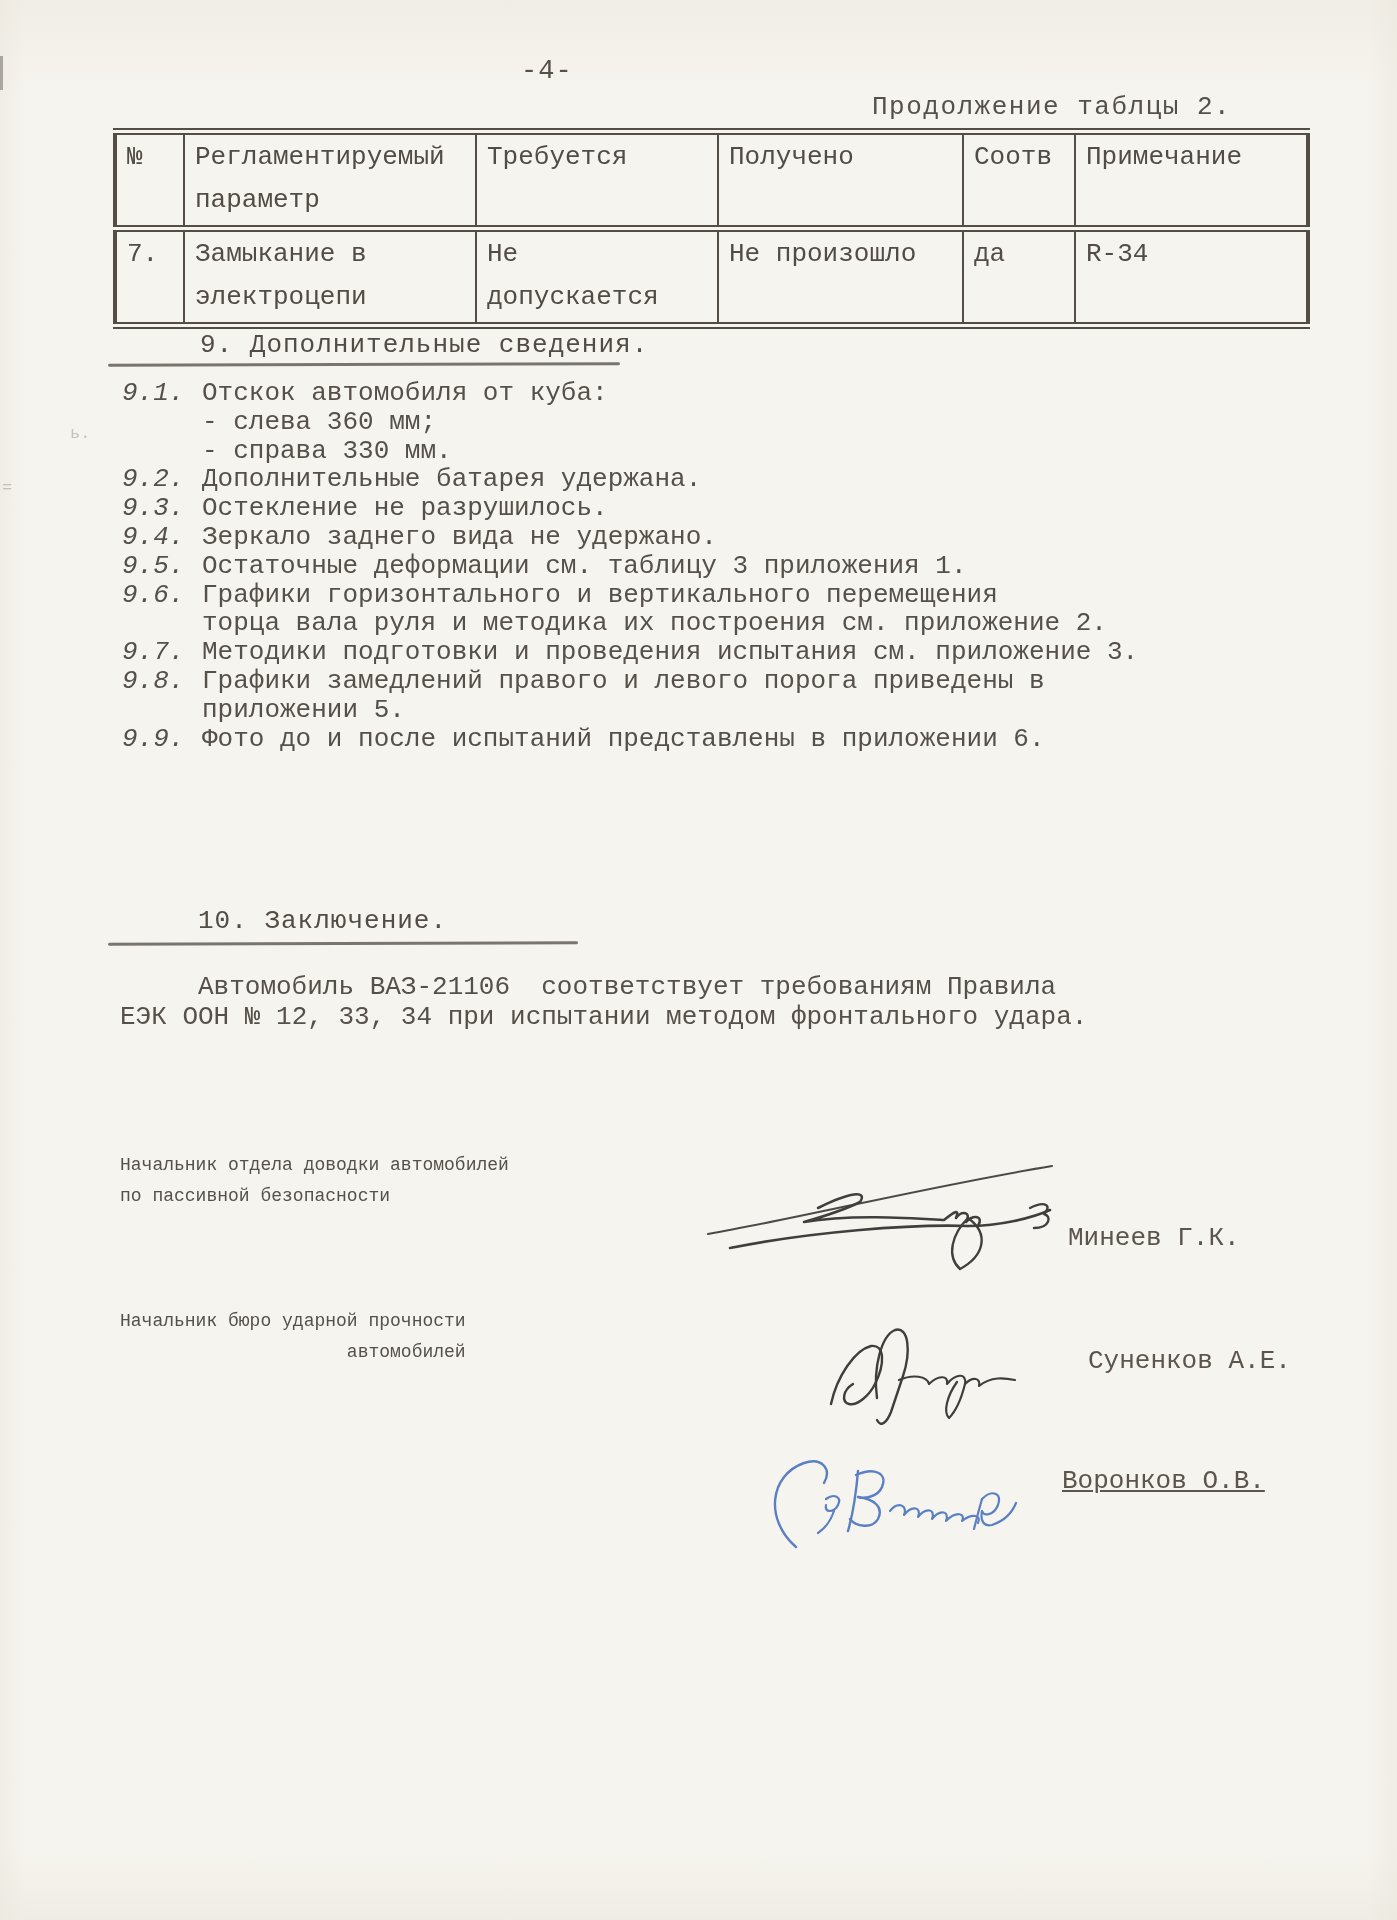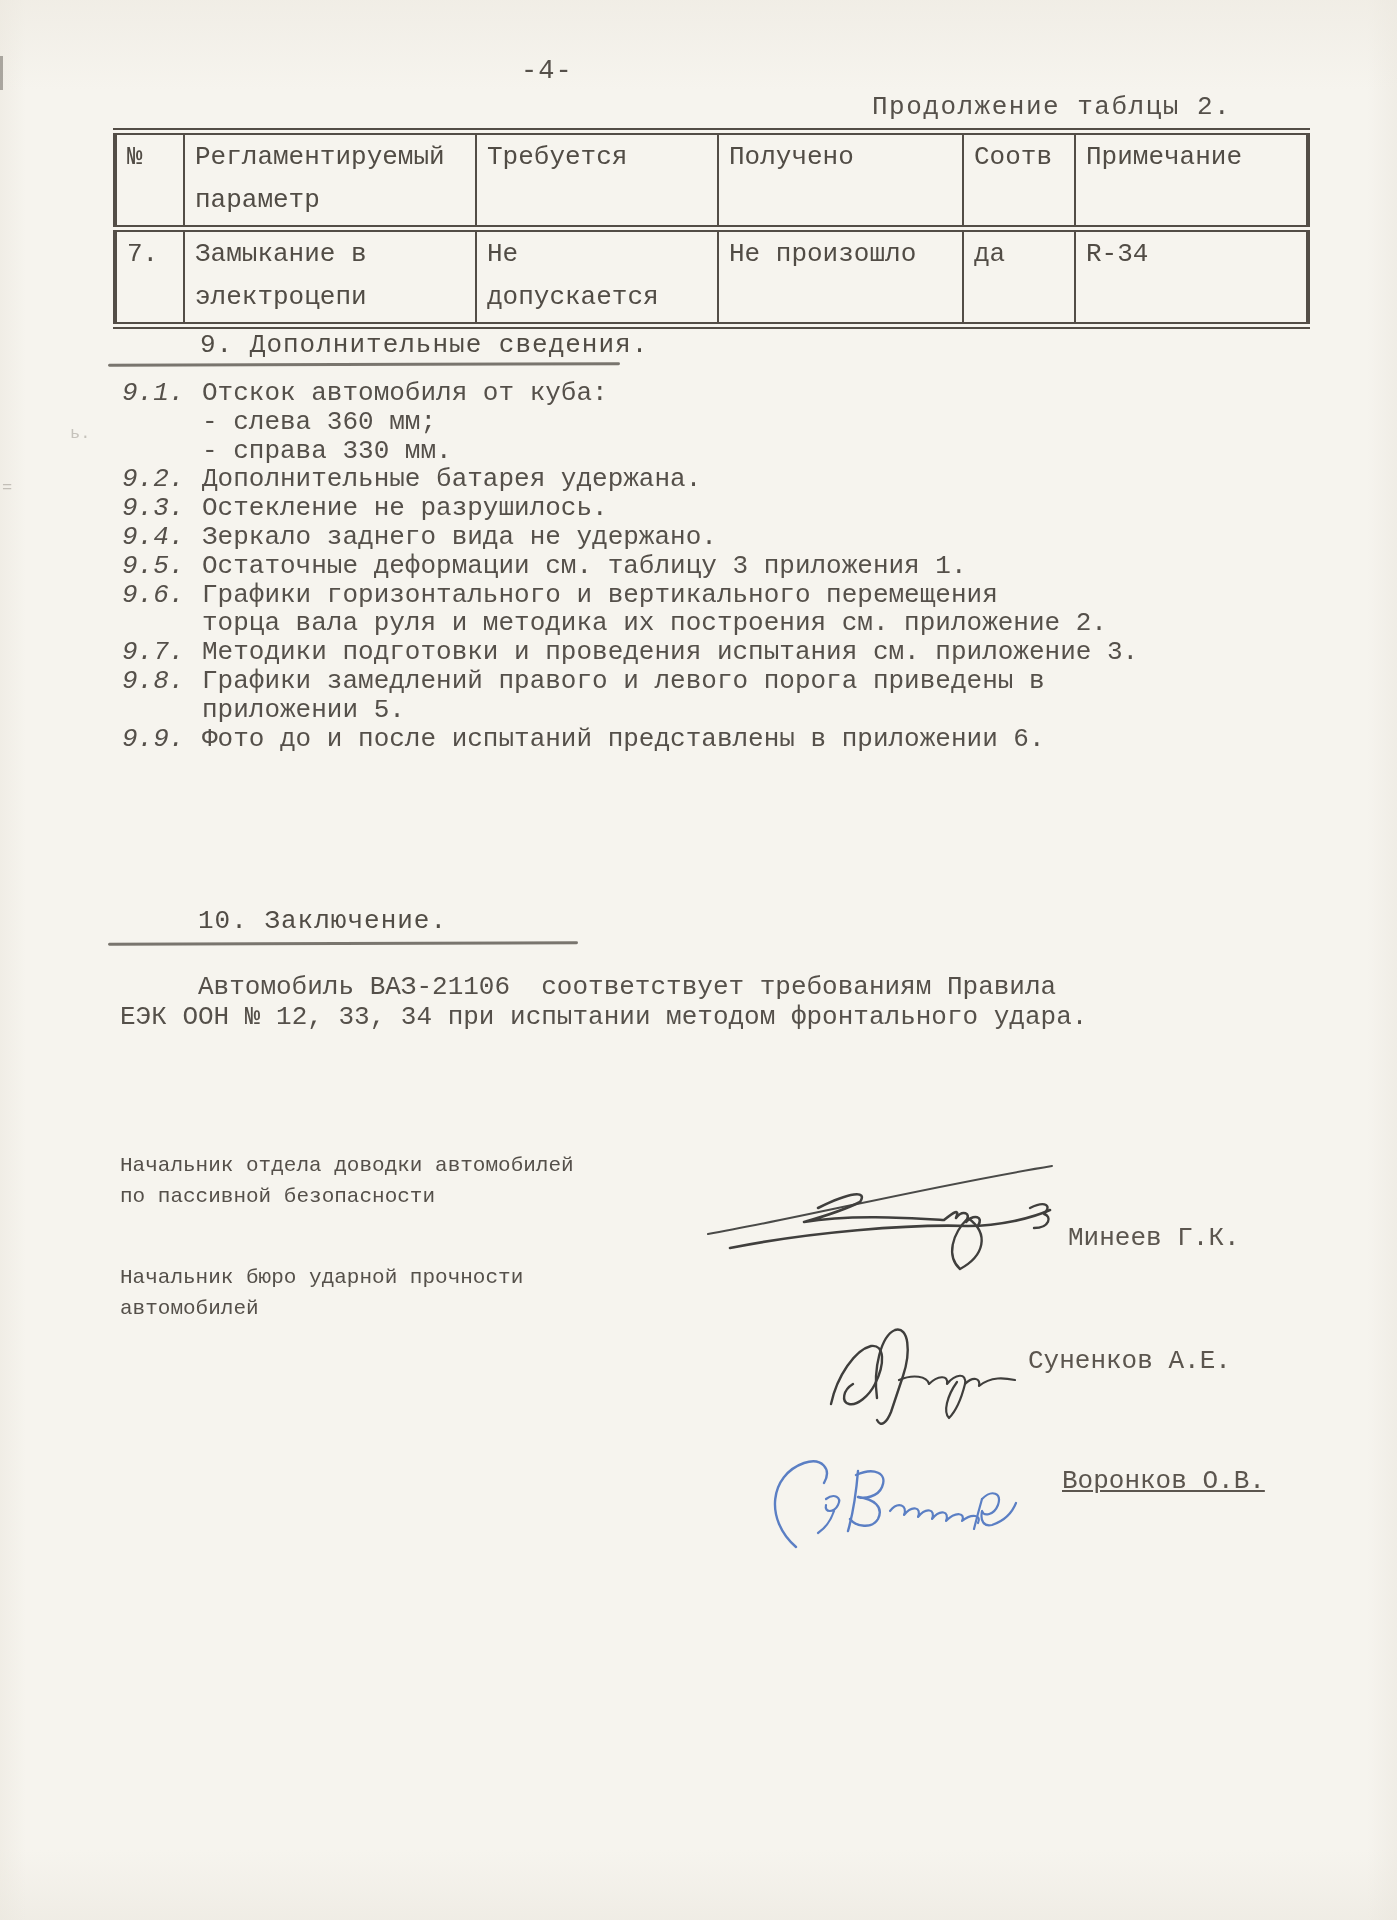--- a/index.html
+++ b/index.html
@@ -47,21 +47,21 @@
 
   .rule{height:3px;background:#5a554e;opacity:.8;border-radius:2px;}
   .heading{font-size:26px;letter-spacing:1px;white-space:nowrap;color:#514c45;}
 
   .list{width:1180px;}
   .li{display:flex;font-size:26px;line-height:28.8px;}
   .li .num{flex:0 0 80px;white-space:nowrap;font-style:italic;}
   .li .txt{flex:1;white-space:pre-line;}
 
   .para{font-size:26px;line-height:30px;white-space:pre-wrap;text-indent:78px;width:1120px;}
-  .sig-role{font-size:21px;line-height:31px;white-space:pre-line;}
+  .sig-role{font-size:18px;line-height:31px;white-space:pre-line;}
   .sig-name{font-size:26px;white-space:nowrap;color:#5b554e;}
   svg.sig{overflow:visible;}
   svg.sig path{fill:none;stroke-linecap:round;stroke-linejoin:round;}
   .mark{color:#8b867e;opacity:.45;font-size:17px;}
   .edge-speck{background:#6f6b64;opacity:.55;}
 </style>
 </head>
 <body>
 
 <div class="page">
@@ -164,29 +164,29 @@
 по пассивной безопасности</div>
   <svg class="sig abs" style="left:700px;top:1156px;" width="360" height="118" viewBox="0 0 360 118">
     <path d="M8,78 C100,62 230,30 352,10" stroke="#4a4a48" stroke-width="2"></path>
     <path d="M30,92 C110,76 210,68 268,70 C300,70 332,62 350,54" stroke="#403f3d" stroke-width="2.6"></path>
     <path d="M118,52 C150,36 168,34 160,46 C140,56 118,62 104,66 C150,58 210,62 244,64 C254,56 260,52 256,62 C262,54 272,56 266,66 C274,58 284,60 278,70" stroke="#403f3d" stroke-width="2.6"></path>
     <path d="M268,62 C290,78 284,100 260,113 C246,100 252,78 268,62" stroke="#403f3d" stroke-width="2.4"></path>
     <path d="M330,52 C346,44 352,50 344,58 C352,60 350,72 334,72" stroke="#403f3d" stroke-width="2.4"></path>
   </svg>
   <div class="abs sig-name" style="left:1068px;top:1190px;margin-top:33px;">Минеев Г.К.</div>
 
-  <div class="abs sig-role" style="left:120px;top:1262px;">Начальник бюро ударной прочности
+  <div class="abs sig-role" style="left:120px;top:1306px;text-align:right;">Начальник бюро ударной прочности
 автомобилей</div>
   <svg class="sig abs" style="left:815px;top:1320px;" width="215" height="112" viewBox="0 0 215 112">
     <path d="M16,84 C22,56 40,30 56,26 C70,24 70,44 60,64 C54,76 42,86 34,84 C26,82 28,70 38,64" stroke="#3f3e3c" stroke-width="2.4"></path>
     <path d="M62,78 C58,48 66,16 80,10 C94,6 96,32 88,56 C84,68 80,80 76,92 C72,102 66,108 62,100" stroke="#3f3e3c" stroke-width="2.4"></path>
     <path d="M84,60 C98,54 112,56 114,64 C122,56 134,54 132,64 C140,54 152,52 150,64 C158,56 166,58 164,66 C176,56 190,58 200,60" stroke="#3f3e3c" stroke-width="2.2"></path>
     <path d="M150,64 C146,80 140,92 134,98 C128,92 132,76 142,62" stroke="#3f3e3c" stroke-width="2.2"></path>
   </svg>
-  <div class="abs sig-name" style="left:1028px;top:1346px;">Суненков А.Е.</div>
+  <div class="abs sig-name" style="left:1088px;top:1346px;">Суненков А.Е.</div>
 
   <svg class="sig abs" style="left:730px;top:1455px;" width="310" height="102" viewBox="0 0 310 102">
     <path d="M66,92 C34,64 40,20 74,8 C92,2 102,14 94,28" stroke="#5b7fc4" stroke-width="2.4"></path>
     <path d="M96,44 C104,38 112,42 108,50 C104,58 94,58 96,50" stroke="#5b7fc4" stroke-width="2.2"></path>
     <path d="M104,56 C100,68 94,74 88,78" stroke="#5b7fc4" stroke-width="2.2"></path>
     <path d="M128,16 C126,40 122,62 118,76" stroke="#5b7fc4" stroke-width="2.4"></path>
     <path d="M126,20 C144,12 158,18 152,32 C148,42 134,44 128,42 C144,44 154,52 148,64 C142,74 126,72 120,64" stroke="#5b7fc4" stroke-width="2.4"></path>
     <path d="M160,56 C168,46 178,50 174,60 C182,50 192,52 188,62 C196,52 206,54 202,64 C210,54 220,56 216,66 C226,56 236,58 232,66 C242,58 252,60 248,68" stroke="#5b7fc4" stroke-width="2.2"></path>
     <path d="M252,44 C262,34 272,38 268,50 C264,60 254,62 252,56 C250,66 254,72 262,70 C274,66 282,58 286,48" stroke="#5b7fc4" stroke-width="2.2"></path>
     <path d="M252,44 C248,58 246,66 244,74" stroke="#5b7fc4" stroke-width="2.2"></path>

